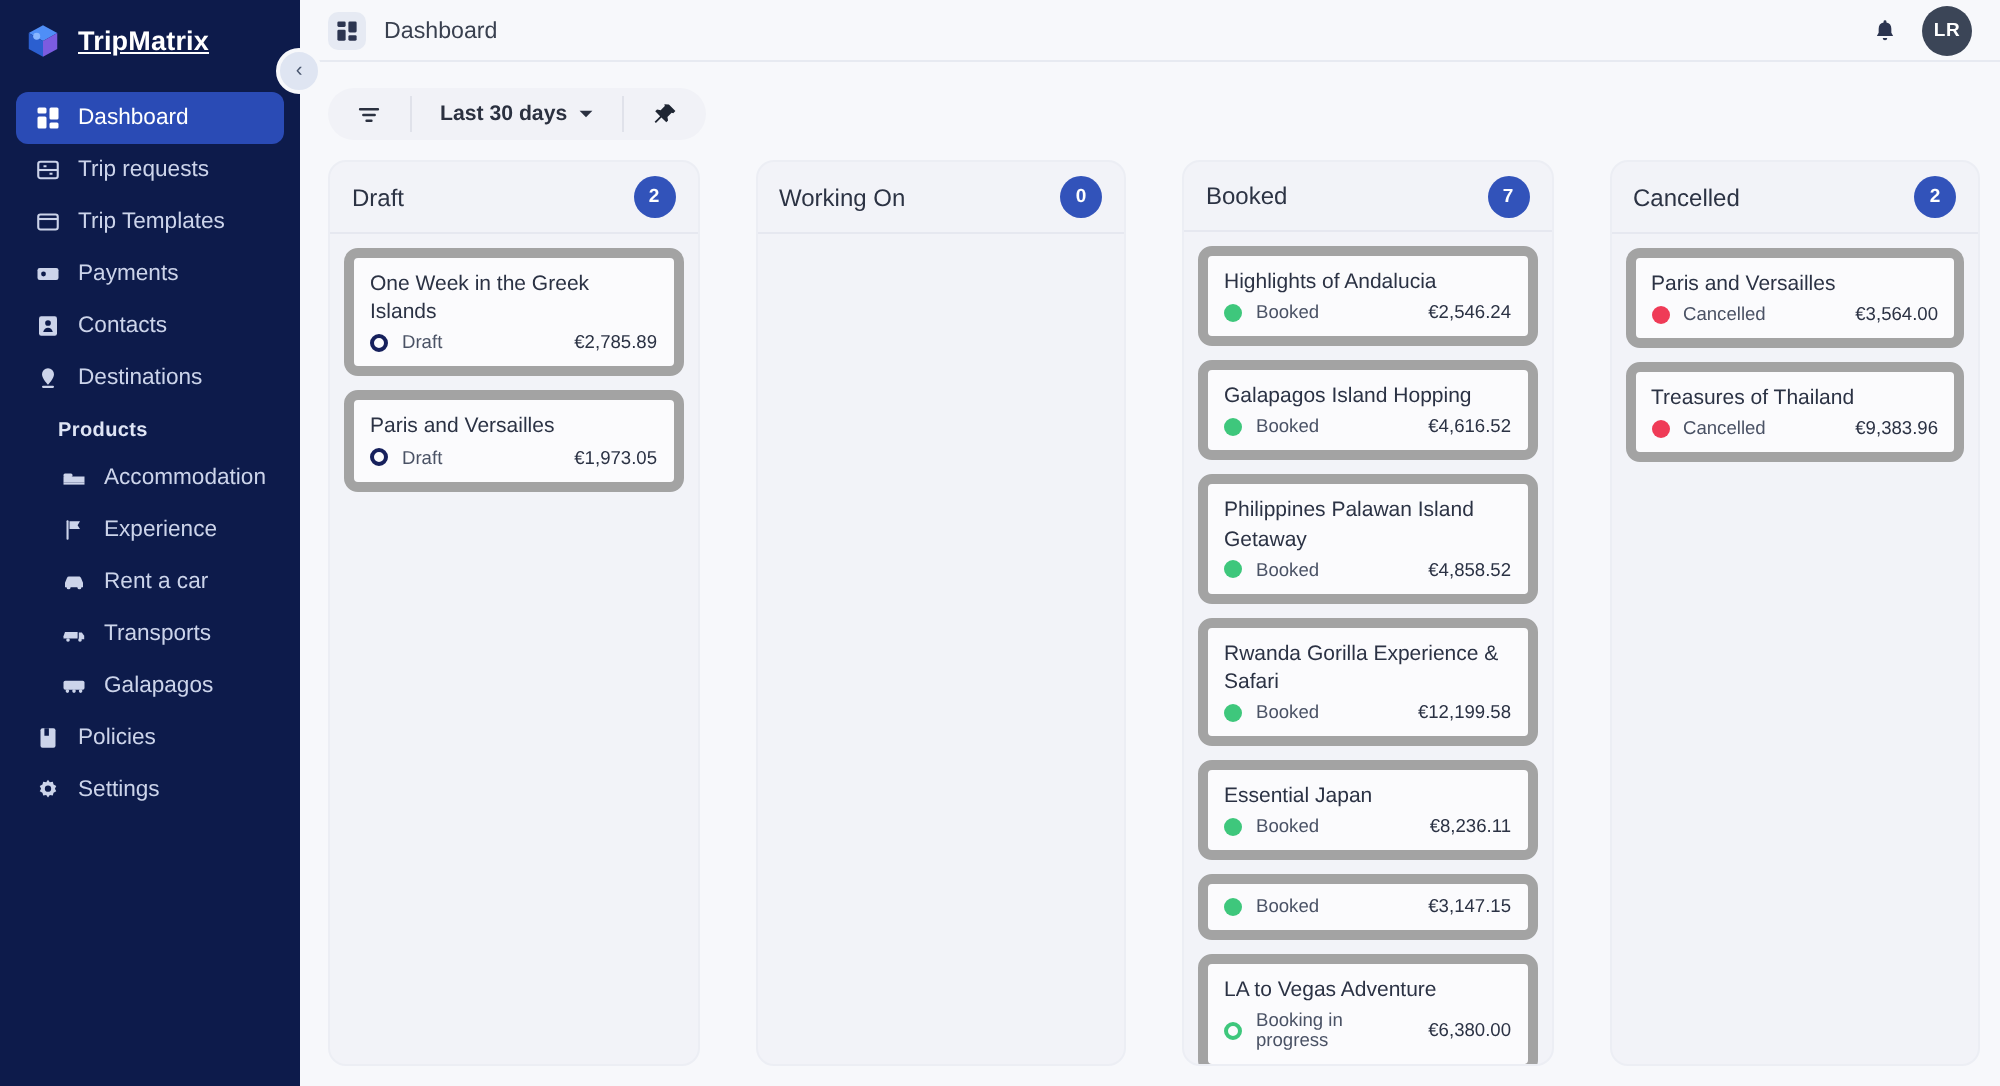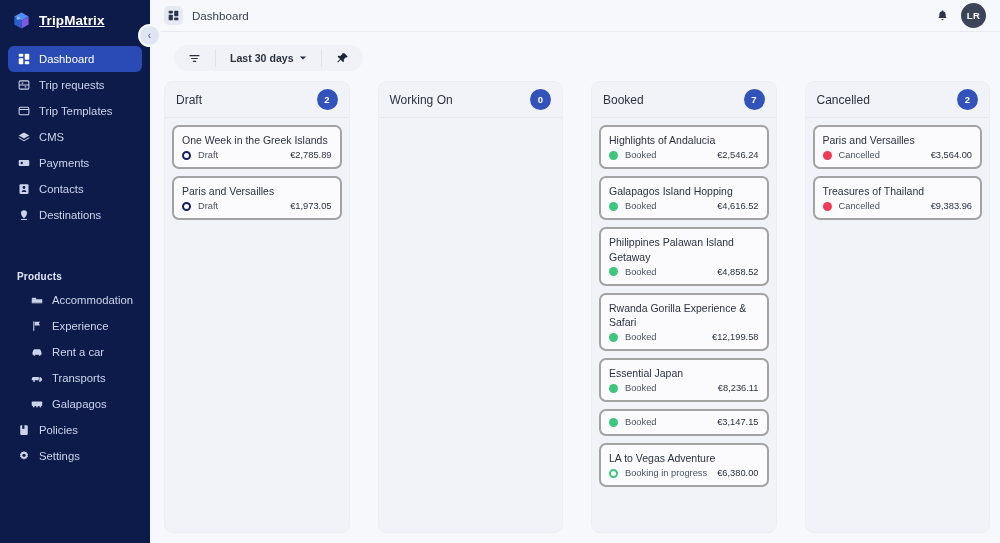--- a/index.html
+++ b/index.html
@@ -32,21 +32,21 @@
     display: flex; align-items: center; gap: 9px;
     height: 26px; margin: 0 8px 0 8px; padding: 0 9px;
     border-radius: 6px; color: #ccd4ea; font-size: 11.3px; cursor: pointer;
     white-space: nowrap;
   }
   .nav-item.active { background: #2a4bb5; color: #ffffff; }
   .nav-icon { width: 13px; height: 13px; flex: 0 0 13px; display: flex; align-items: center; justify-content: center; }
   .nav-icon svg { display: block; }
   .nav-section {
     color: #dfe5f5; font-size: 10px; font-weight: bold;
-    padding: 8px 0 5px 17px; letter-spacing: .2px; margin-top: 35px;
+    padding: 8px 0 5px 29px; letter-spacing: .2px;
   }
   .nav-item.sub { padding-left: 22px; }
 
   
   .collapse-btn {
     position: absolute; left: 138px; top: 24px;
     width: 23px; height: 23px; border-radius: 50%;
     background: #dfe5f2; color: #49566e;
     display: flex; align-items: center; justify-content: center;
     font-size: 10px; cursor: pointer; z-index: 30;
@@ -68,21 +68,21 @@
   .topbar-right { display: flex; align-items: center; gap: 11px; }
   .bell { width: 15px; height: 15px; display: flex; align-items: center; justify-content: center; cursor: pointer; }
   .avatar {
     width: 25px; height: 25px; border-radius: 50%;
     background: #3b4557; color: #fff; font-size: 9.5px; font-weight: bold;
     display: flex; align-items: center; justify-content: center; cursor: pointer;
     letter-spacing: .3px;
   }
 
   
-  .toolbar-row { padding: 13px 0 10px 14px; margin-left: 10px; }
+  .toolbar-row { padding: 13px 0 10px 14px; }
   .toolbar {
     display: inline-flex; align-items: stretch; height: 26px;
     background: #f1f2f7; border-radius: 13px; overflow: hidden;
   }
   .tb-seg {
     display: flex; align-items: center; justify-content: center;
     padding: 0 14px; font-size: 10.6px; color: #2b3140; cursor: pointer;
     font-weight: bold; gap: 5px;
   }
   .tb-sep { width: 1px; background: #e0e2ea; margin: 4px 0; }
@@ -104,21 +104,21 @@
     padding: 0 11px; border-bottom: 1px solid #e6e8f0;
   }
   .col-title { font-size: 12px; color: #2c3344; font-weight: normal; }
   .col-badge {
     width: 21px; height: 21px; border-radius: 50%;
     background: #3253ba; color: #fff; font-size: 9.5px; font-weight: bold;
     display: flex; align-items: center; justify-content: center;
   }
   .col-body { padding: 7px 7px 7px 7px; display: flex; flex-direction: column; gap: 7px; overflow: hidden; }
   .card {
-    background: #fbfbfd; border: 2px solid #a3a3a3; border-radius: 7px;
+    background: #fbfbfd; border: 5px solid #a3a3a3; border-radius: 7px;
     padding: 6px 8px 7px 8px; cursor: pointer;
   }
   .card-title { font-size: 10.5px; color: #2b3244; line-height: 1.35; margin-bottom: 3px; }
   .card-meta { display: flex; align-items: center; gap: 7px; }
   .status-dot { width: 9px; height: 9px; border-radius: 50%; flex: 0 0 9px; }
   .dot-green { background: #3ec77c; }
   .dot-red { background: #ef3b57; }
   .dot-ring-navy { background: transparent; border: 2.5px solid #16205c; width: 9px; height: 9px; }
   .dot-ring-green { background: transparent; border: 2px solid #3ec77c; width: 9px; height: 9px; }
   .card-status { font-size: 9.3px; color: #4a5265; flex: 1 1 auto; }
@@ -169,29 +169,20 @@
           <svg width="12" height="12" viewBox="0 0 16 16" fill="none" stroke="currentColor" stroke-width="1.4">
             <rect x="1.5" y="3" width="13" height="10" rx="1.5"></rect>
               <path d="M1.5 6h13"></path>
           </svg>
         </span>
         <span>Trip Templates</span>
       </div>
       <div class="nav-item">
         <span class="nav-icon">
           <svg width="12" height="12" viewBox="0 0 16 16" fill="currentColor">
-            <path d="M8 2L15 6 8 10 1 6z"></path>
-              <path d="M1 9l7 4 7-4" stroke="currentColor" stroke-width="1.3" fill="none"></path>
-          </svg>
-        </span>
-        <span>CMS</span>
-      </div>
-      <div class="nav-item">
-        <span class="nav-icon">
-          <svg width="12" height="12" viewBox="0 0 16 16" fill="currentColor">
             <rect x="1" y="4" width="14" height="8" rx="1.5"></rect>
               <circle cx="5" cy="8" r="1.6" fill="#0d1b4b"></circle>
           </svg>
         </span>
         <span>Payments</span>
       </div>
       <div class="nav-item">
         <span class="nav-icon">
           <svg width="12" height="12" viewBox="0 0 16 16" fill="currentColor">
             <rect x="2" y="1.5" width="12" height="13" rx="1.5"></rect>

